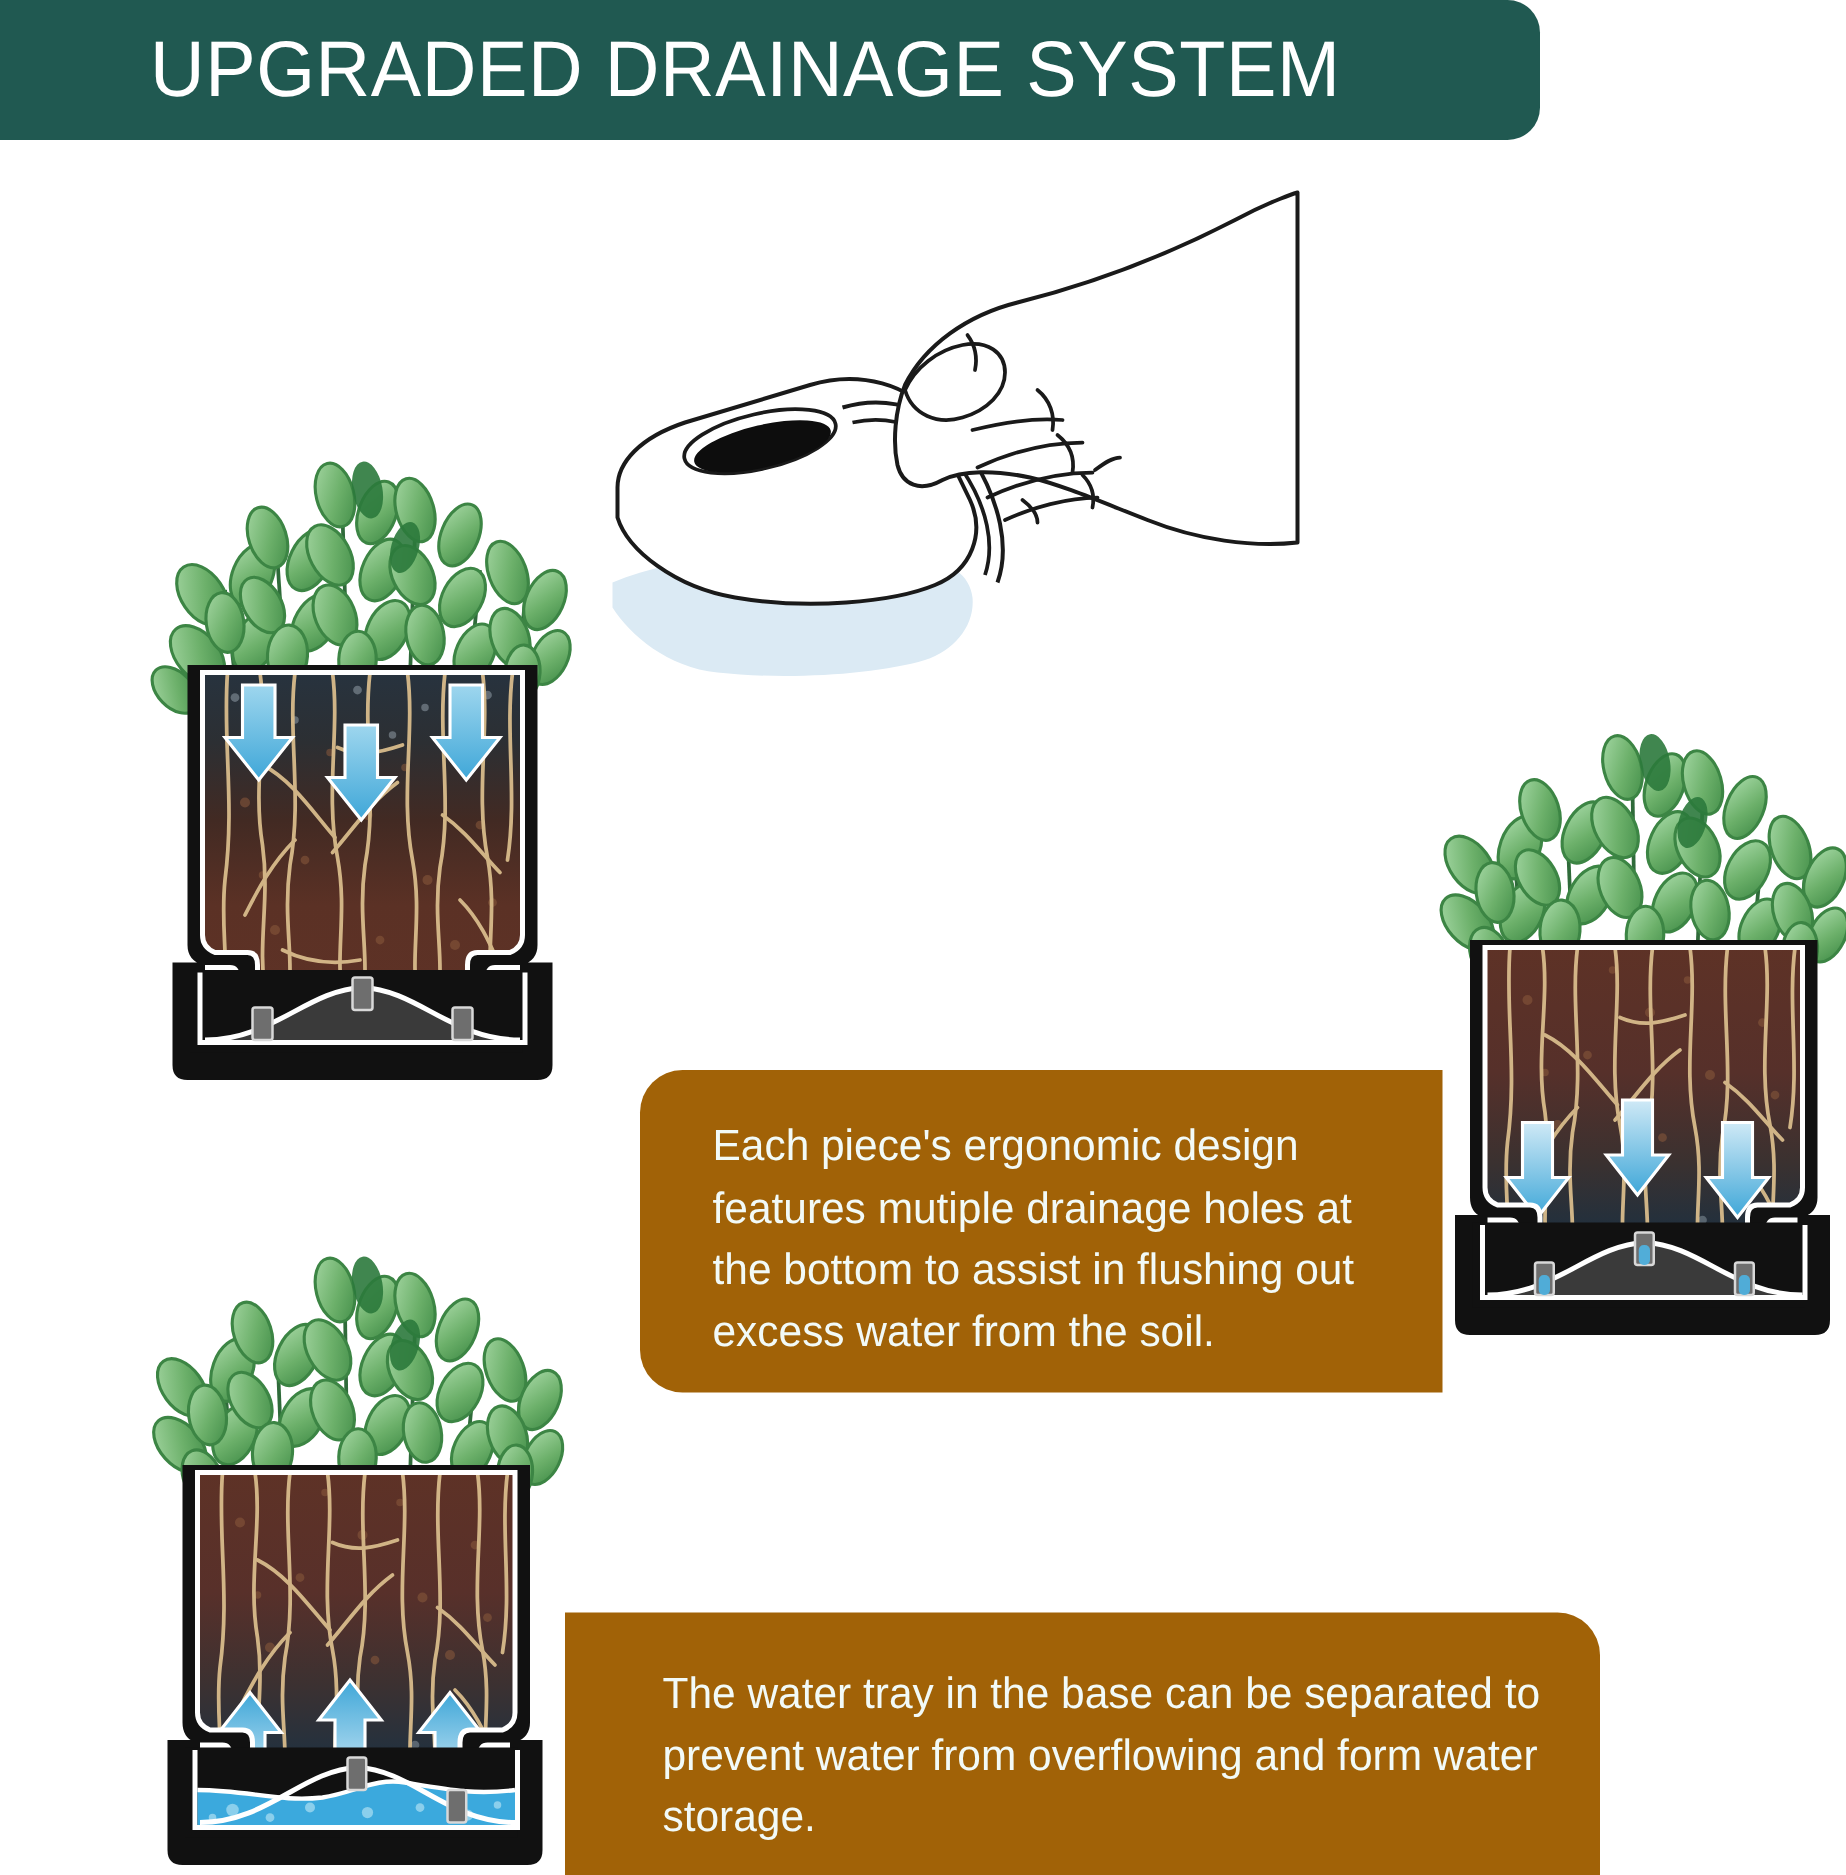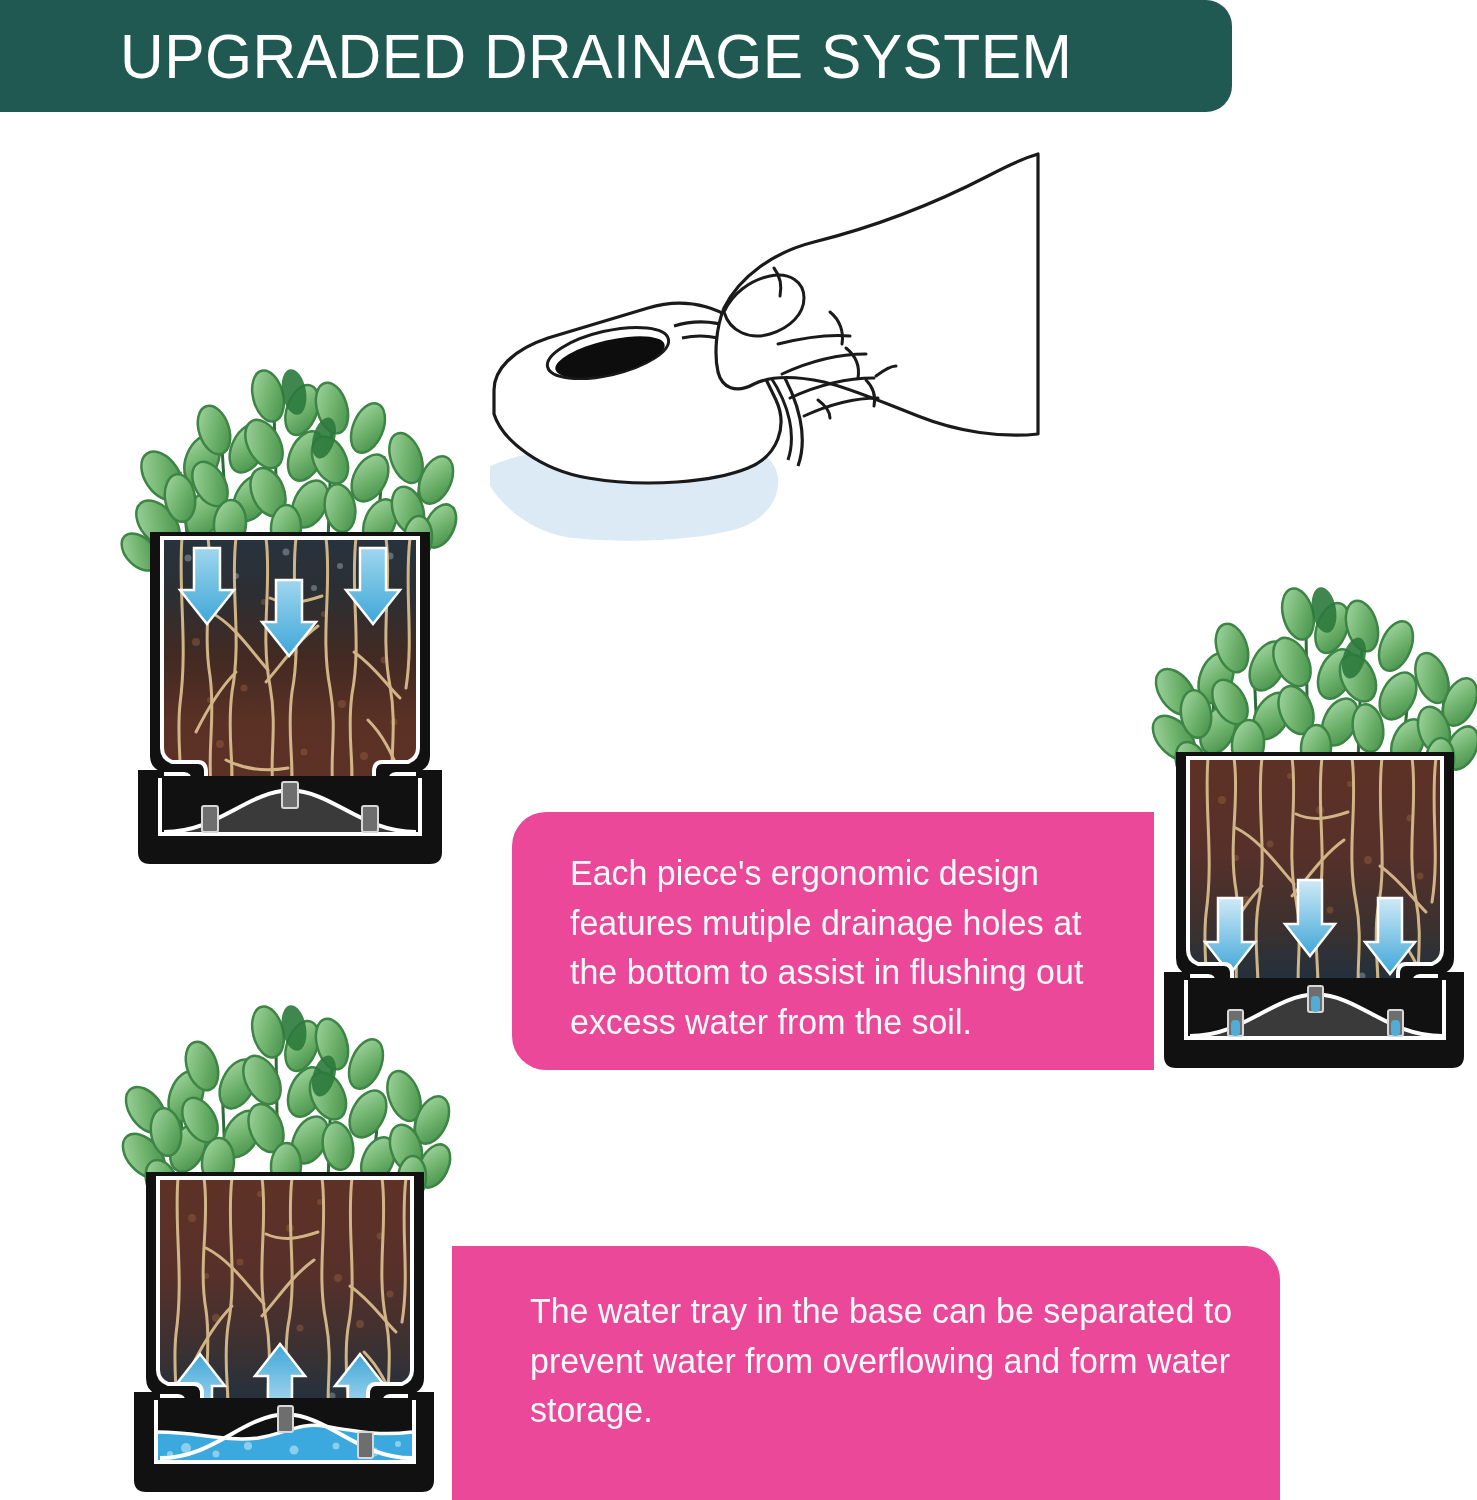--- a/index.html
+++ b/index.html
@@ -23,23 +23,24 @@
     font-weight:300;
     letter-spacing:0.5px;
     line-height:1;
     white-space:nowrap;
     transform:scaleX(0.96);
     transform-origin:left center;
   }
   
   .callout{
     position:absolute;
-    background:#ec4899;
+    background:#a16207;
     color:#ffffff;
     box-sizing:border-box;
+    margin-top:44px;
   }
   .callout p{
     margin:0;
     font-size:35px;
     font-weight:400;
     line-height:1.42;
     color:#f2faf7;
     transform:scaleX(0.97);
     transform-origin:left center;
   }

